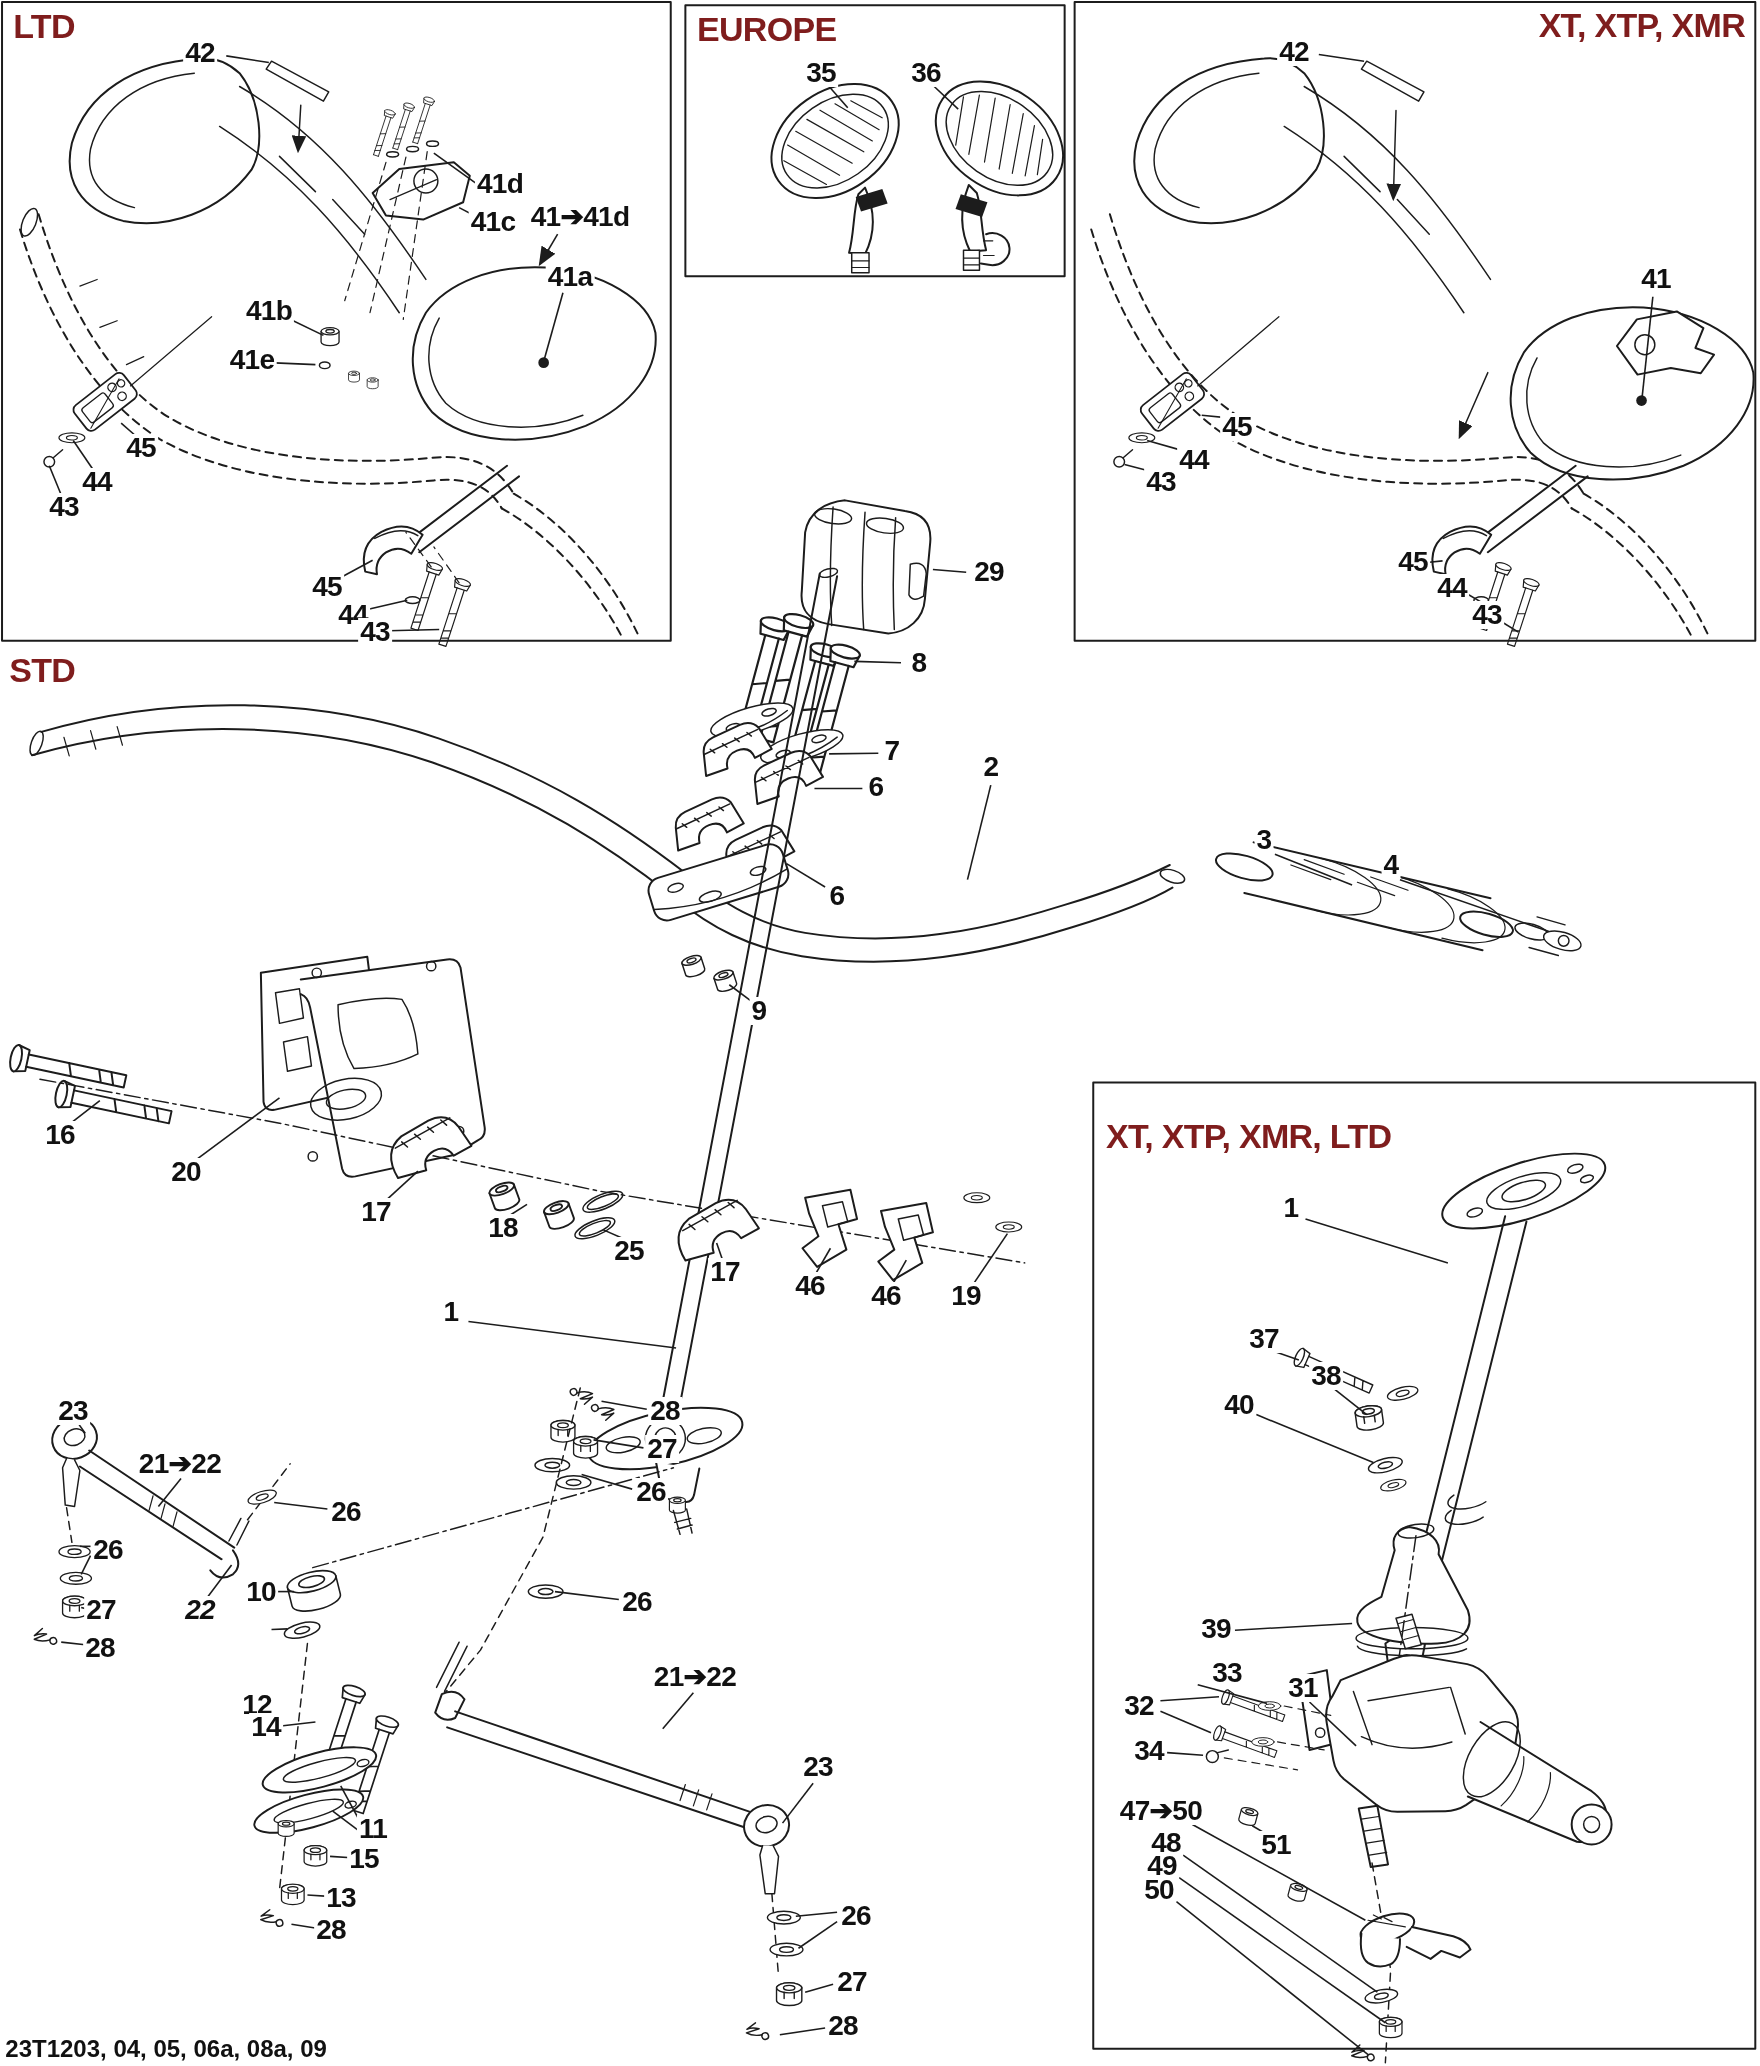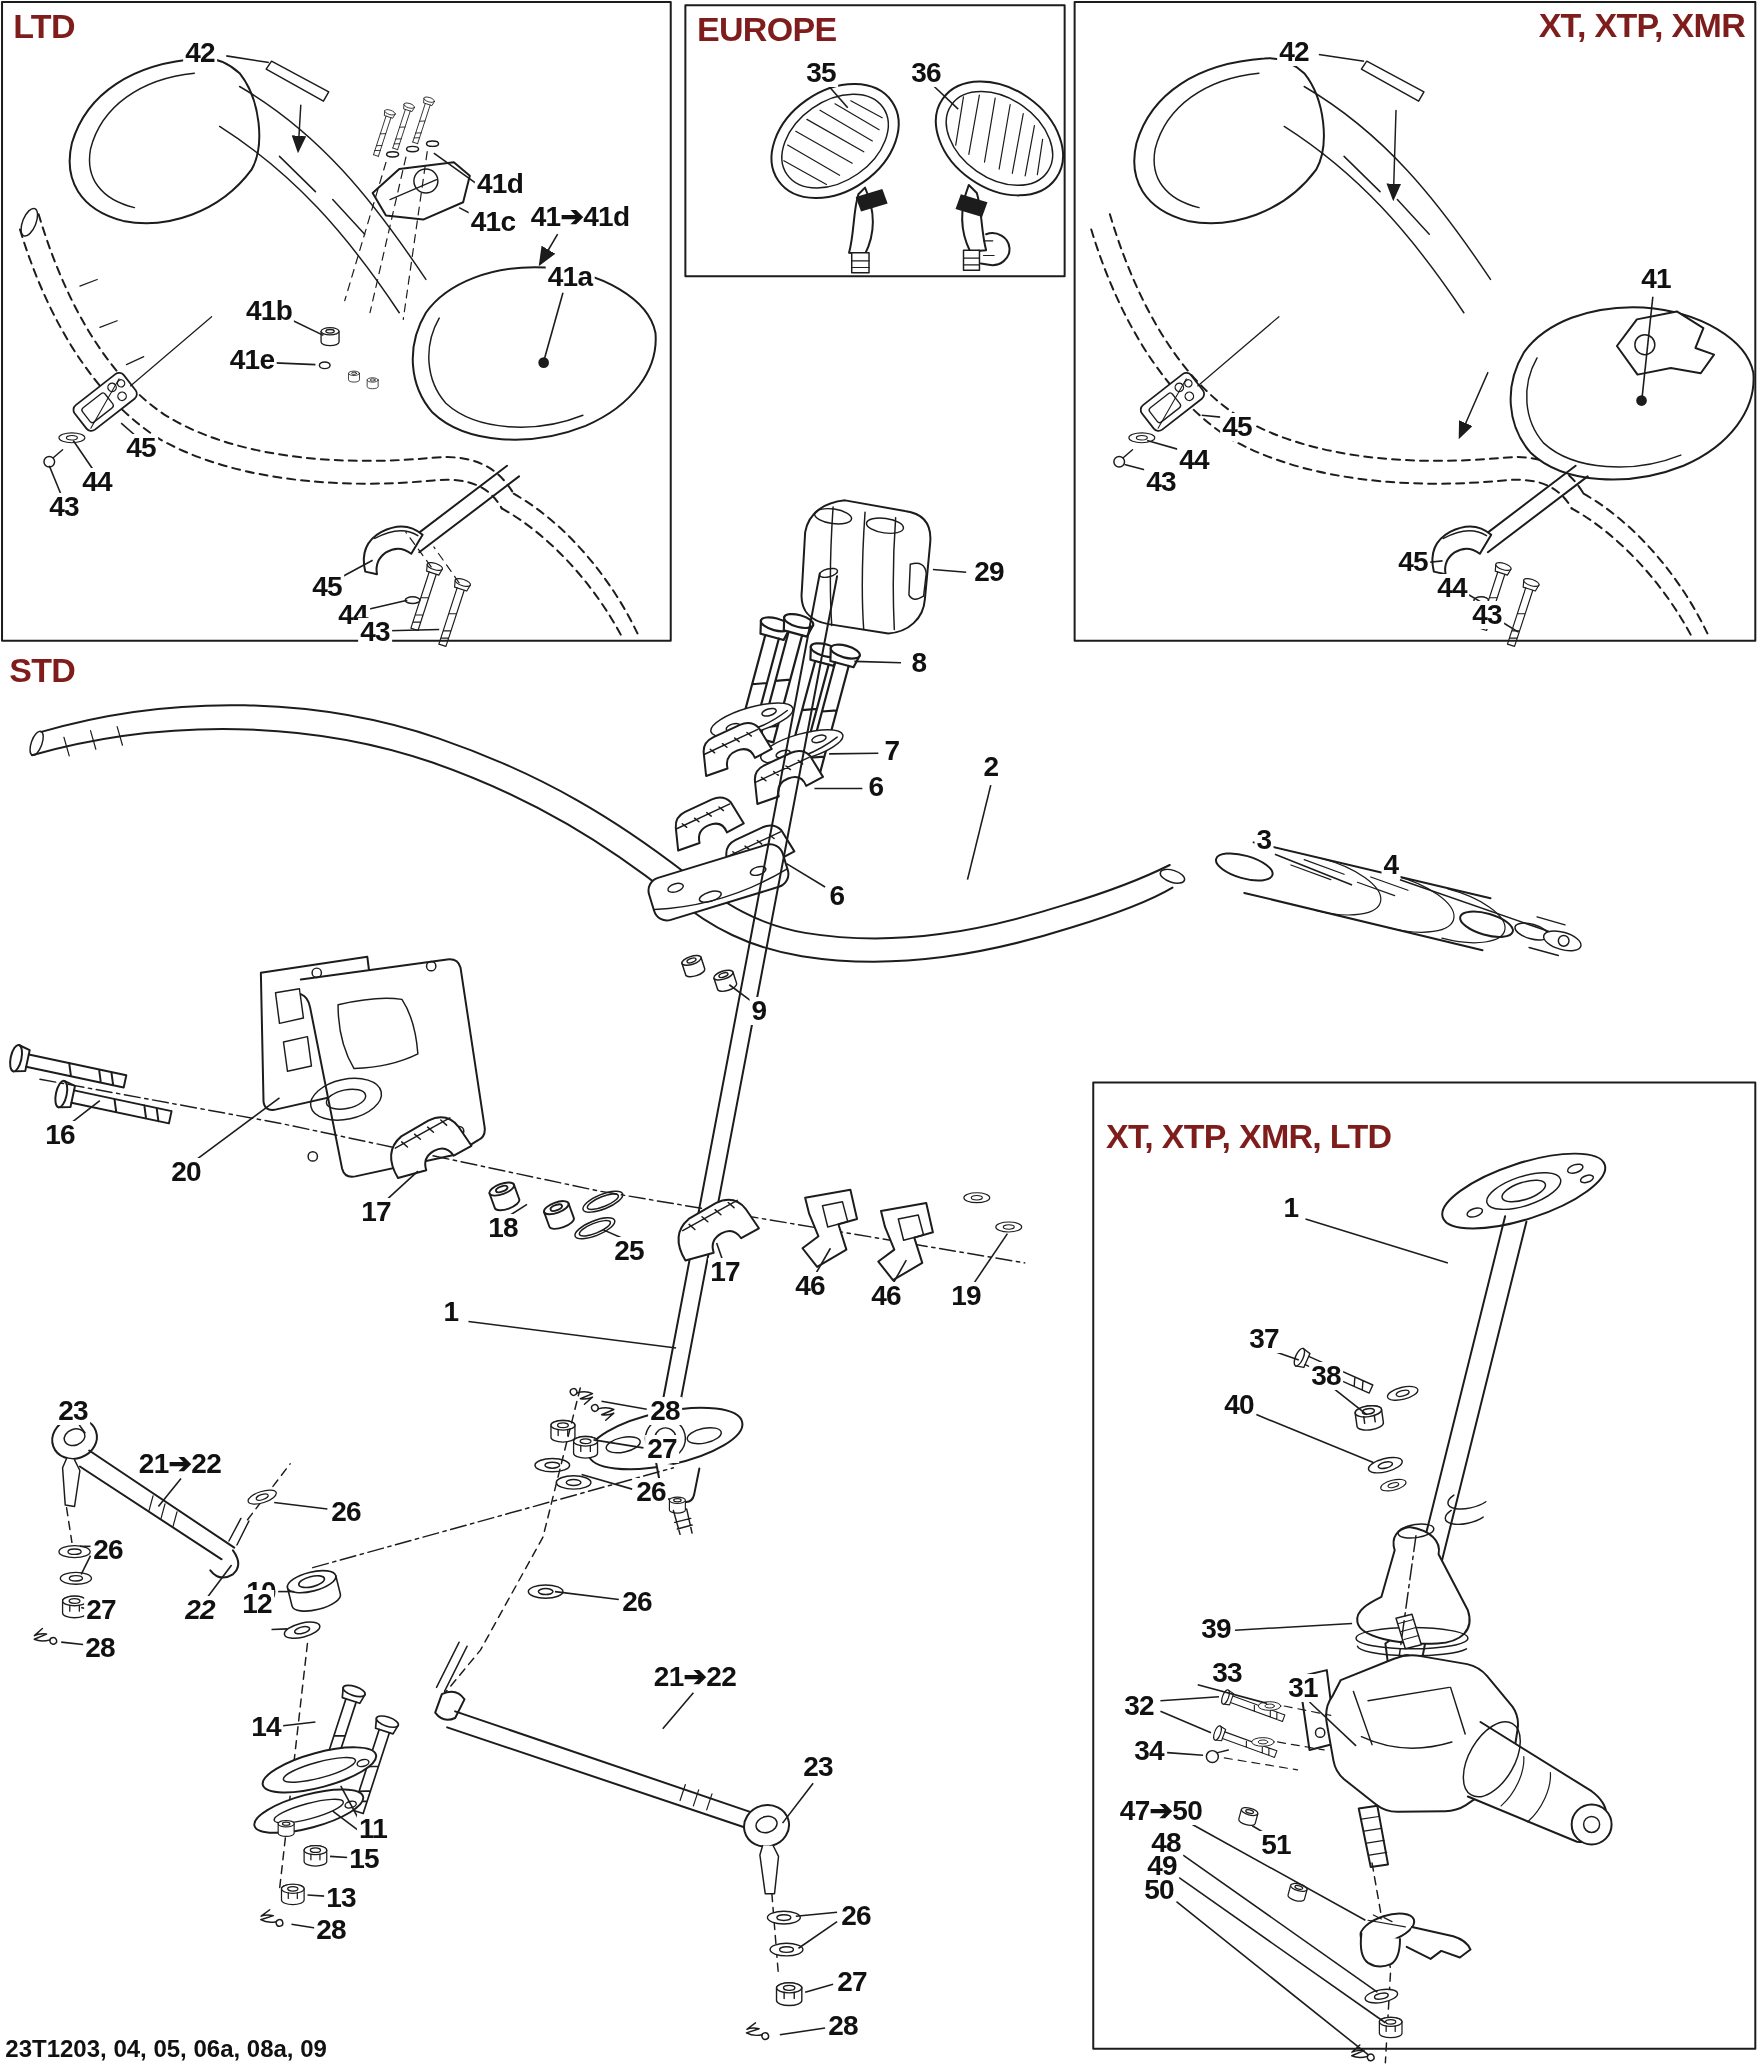--- a/index.html
+++ b/index.html
@@ -571,21 +571,21 @@
     <div class="callout" style="left: 651px; top: 1492px;">26</div>
     <div class="callout" style="left: 637px; top: 1602px;">26</div>
     <div class="callout" style="left: 73px; top: 1411px;">23</div>
     <div class="callout" style="left: 180px; top: 1464px;">21➔22</div>
     <div class="callout" style="left: 346px; top: 1512px;">26</div>
     <div class="callout" style="left: 108px; top: 1550px;">26</div>
     <div class="callout" style="left: 101px; top: 1610px;">27</div>
     <div class="callout" style="left: 100px; top: 1648px;">28</div>
     <div class="callout" style="left: 200px; top: 1610px; font-style: italic;">22</div>
     <div class="callout" style="left: 261px; top: 1592px;">10</div>
-    <div class="callout" style="left: 257px; top: 1604px; text-align: center;">12</div>
+    <div class="callout" style="left: 257px; top: 1705px; text-align: center;">12</div>
     <div class="callout" style="left: 266px; top: 1727px;">14</div>
     <div class="callout" style="left: 373px; top: 1829px;">11</div>
     <div class="callout" style="left: 364px; top: 1859px;">15</div>
     <div class="callout" style="left: 341px; top: 1898px;">13</div>
     <div class="callout" style="left: 331px; top: 1930px;">28</div>
     <div class="callout" style="left: 695px; top: 1677px;">21➔22</div>
     <div class="callout" style="left: 818px; top: 1767px;">23</div>
     <div class="callout" style="left: 856px; top: 1916px;">26</div>
     <div class="callout" style="left: 852px; top: 1982px;">27</div>
     <div class="callout" style="left: 843px; top: 2026px;">28</div>

